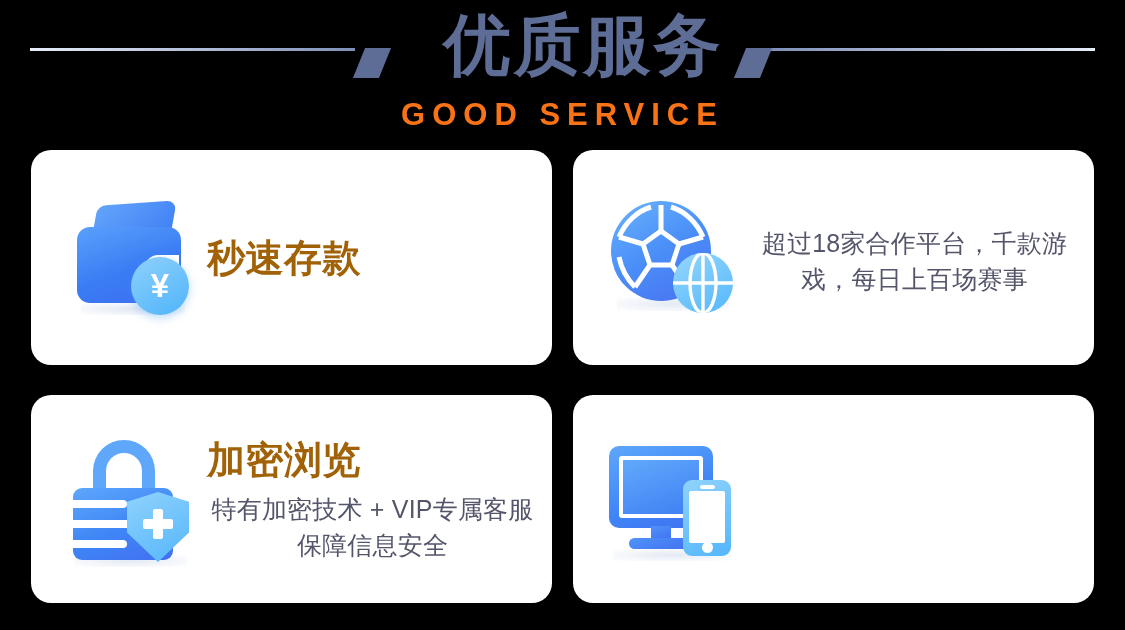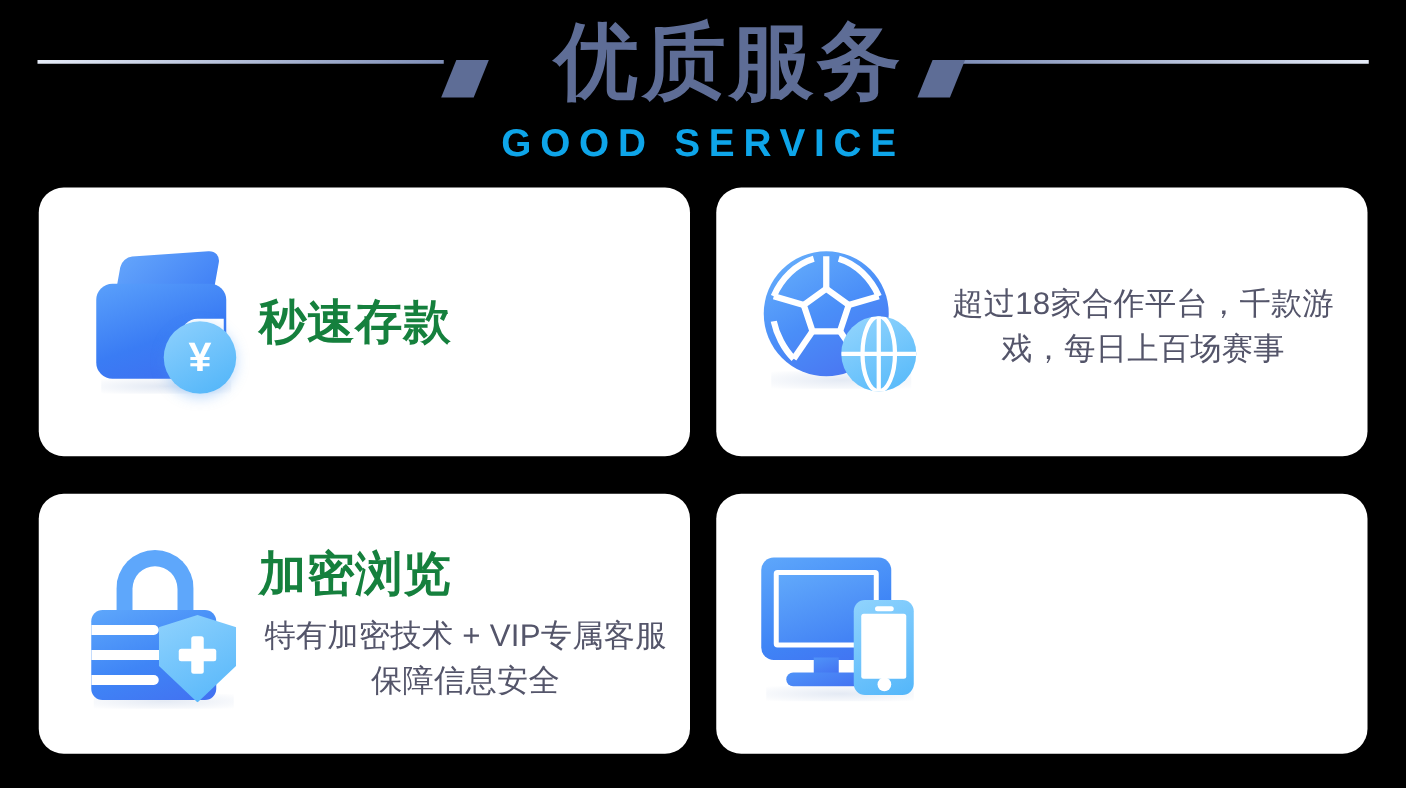--- a/index.html
+++ b/index.html
@@ -67,35 +67,35 @@
     position: absolute;
     top: 8px;
     left: 0;
     width: 1125px;
     text-align: center;
     font-size: 67px;
     line-height: 84px;
     font-weight: 700;
     letter-spacing: 3px;
     color: #5e6d96;
-    font-family: Liberation Sans, sans-serif;
+    font-family: Liberation Mono, monospace;
     padding-left: 42px;
   }
 
   .title-en {
     position: absolute;
     top: 97px;
     left: 0;
     width: 1125px;
     text-align: center;
     font-size: 31px;
     line-height: 36px;
     font-weight: 700;
     letter-spacing: 7px;
-    color: #0ea5e9;
+    color: #f97316;
   }
 
   
   .grid {
     position: absolute;
     top: 150px;
     left: 31px;
     width: 1063px;
     display: grid;
     grid-template-columns: 521px 521px;
@@ -123,21 +123,21 @@
 
   .card-text {
     margin-left: 6px;
     padding-right: 14px;
   }
 
   .card-title {
     font-size: 38px;
     line-height: 48px;
     font-weight: 700;
-    color: #15803d;
+    color: #a16207;
     letter-spacing: 0.5px;
     white-space: nowrap;
   }
 
   .card-sub {
     margin-top: 7px;
     font-size: 25px;
     line-height: 36px;
     color: #54556a;
     letter-spacing: 0.2px;

